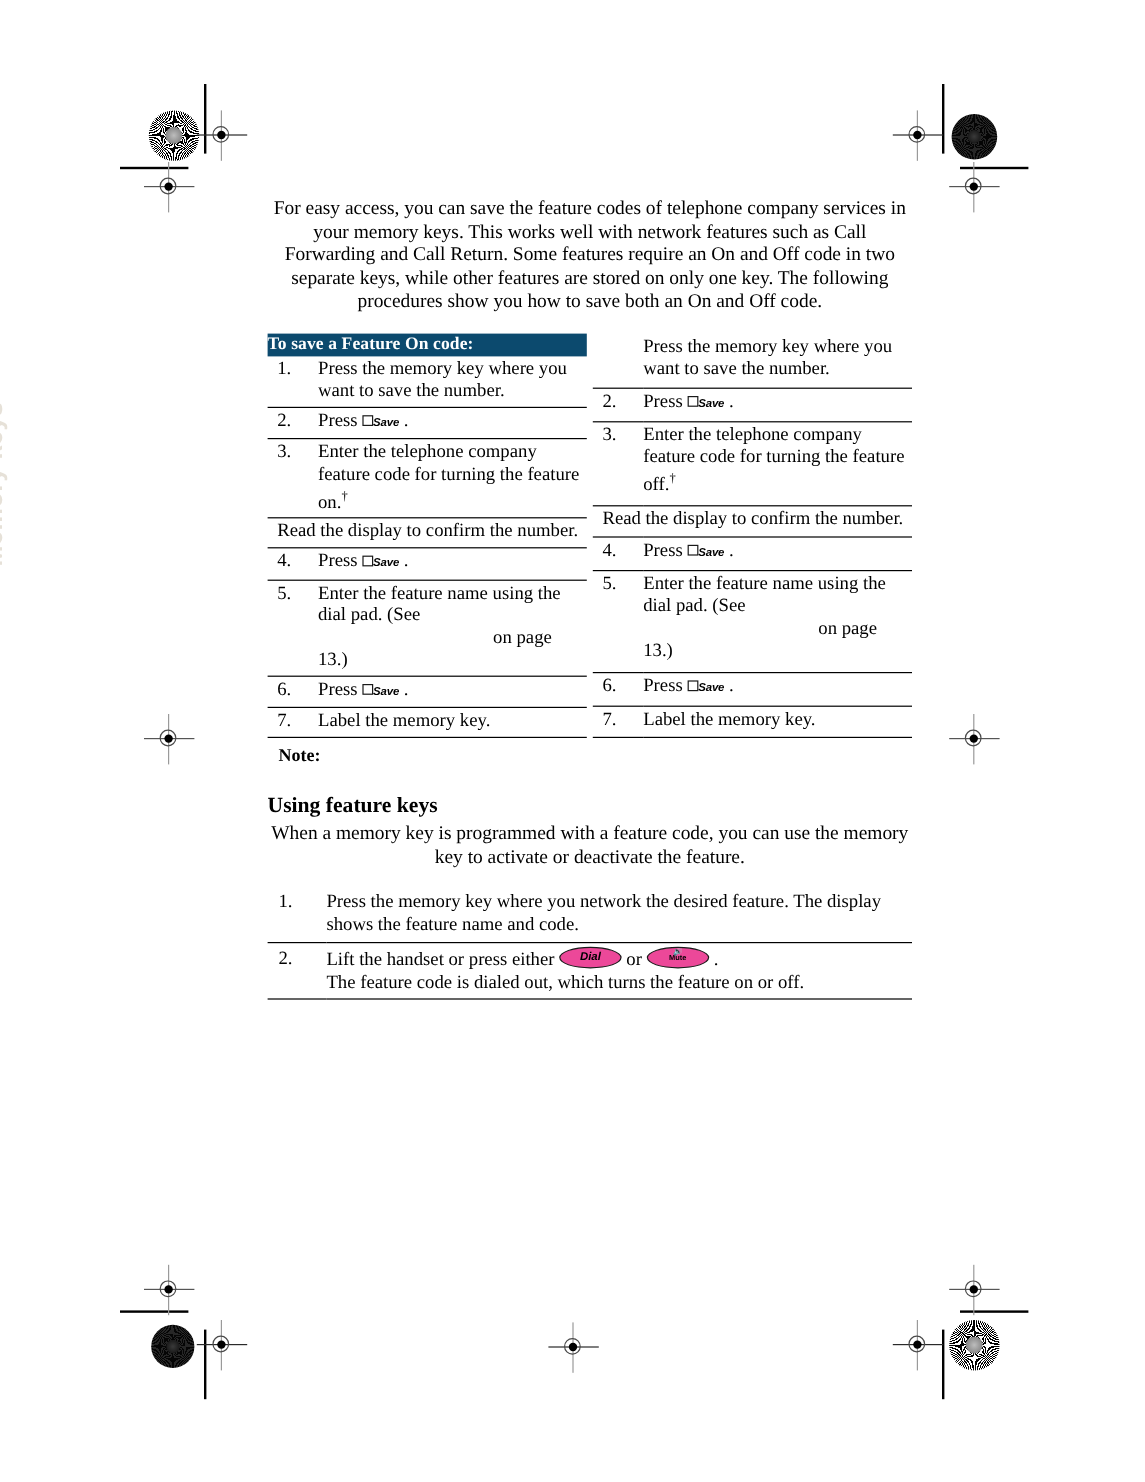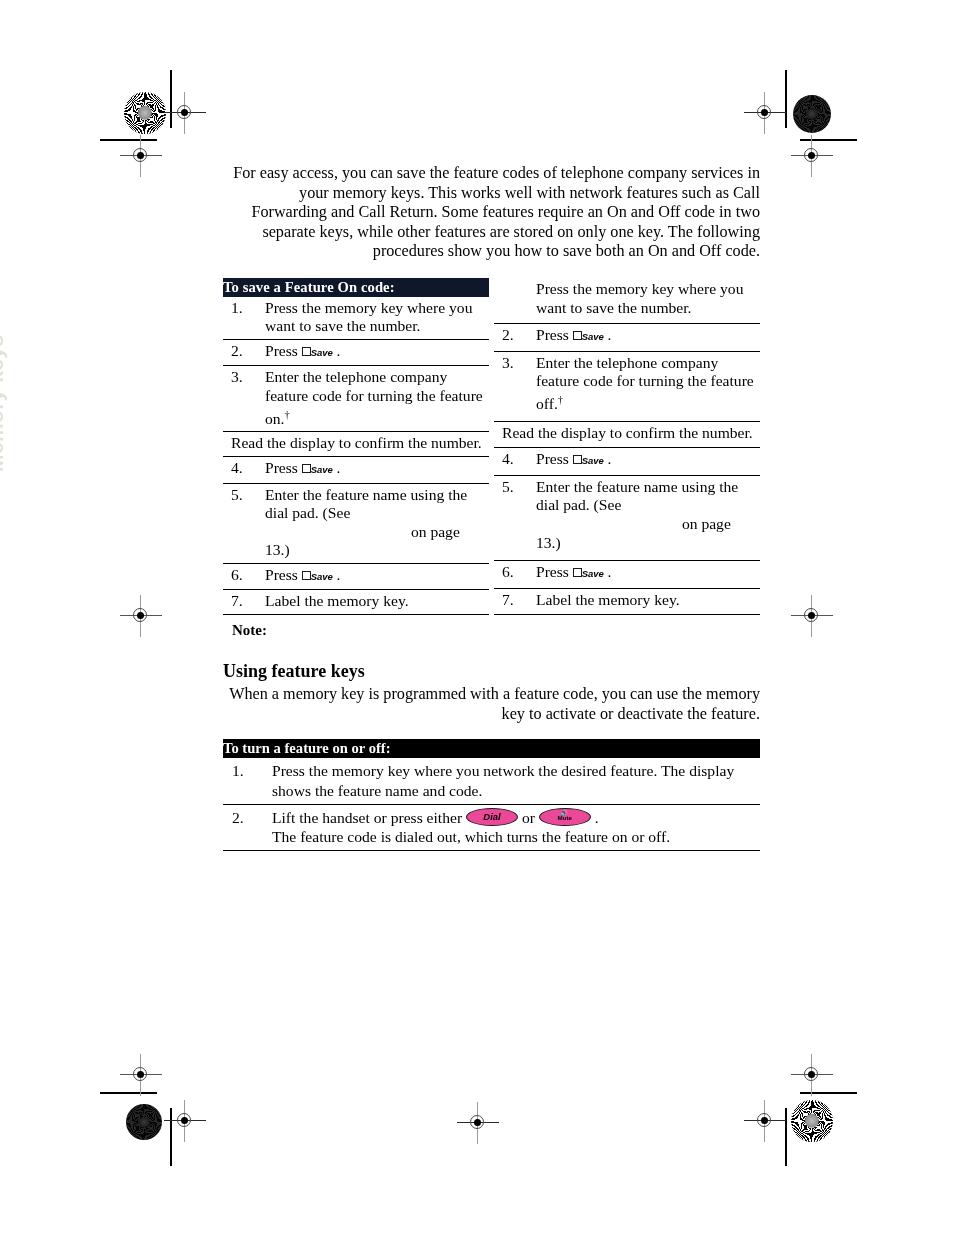--- a/index.html
+++ b/index.html
@@ -102,37 +102,37 @@
     font-weight: bold;
     margin: 0 0 4px 0;
     letter-spacing: 0.1px;
   }
   h1.sect sup { font-size: 11px; font-weight: normal; }
 
   p.body {
     font-size: 16.2px;
     line-height: 19.6px;
     margin: 0;
-    text-align: right;
+    text-align: center;
   }
 
   
   .table-row-pair {
     position: relative;
     margin-top: 16px;
     display: flex;
     gap: 5px;
   }
   .proc-table {
     width: 269px;
     border-collapse: collapse;
     font-size: 15.6px;
   }
   .proc-table .hdr {
-    background: #0f172a;
+    background: #0c4a6e;
     color: #ffffff;
     font-weight: bold;
     font-size: 14.6px;
     padding: 3px 0 4px 7px;
     letter-spacing: 0.1px;
   }
   .proc-table td {
     border-bottom: 1.4px solid #000;
     padding: 2px 4px 3px 0;
     vertical-align: top;
@@ -437,23 +437,20 @@
     <div class="note">
       <span>Note:</span>
       <span></span>
     </div>
 
     <h2 class="sect">Using feature keys</h2>
     <p class="body">When a memory key is programmed with a feature code, you can use the memory key to activate or deactivate the feature.</p>
 
     <table class="single-table">
       <tbody>
-          <tr class="hdrrow">
-            <td class="hdr" colspan="2">To turn a feature on or off:</td>
-          </tr>
 
       <tr>
         <td class="num">1.</td>
         <td>Press the memory key where you network the desired feature. The display shows the feature name and code.</td>
       </tr>
 
       <tr>
         <td class="num">2.</td>
         <td>
           <span>Lift the handset or press either </span><span class="oval-key"><span class="okl">Dial</span></span><span> or </span><span class="oval-key mute"><span class="spk">🔊</span><span class="okl">Mute</span></span><span> .</span>

